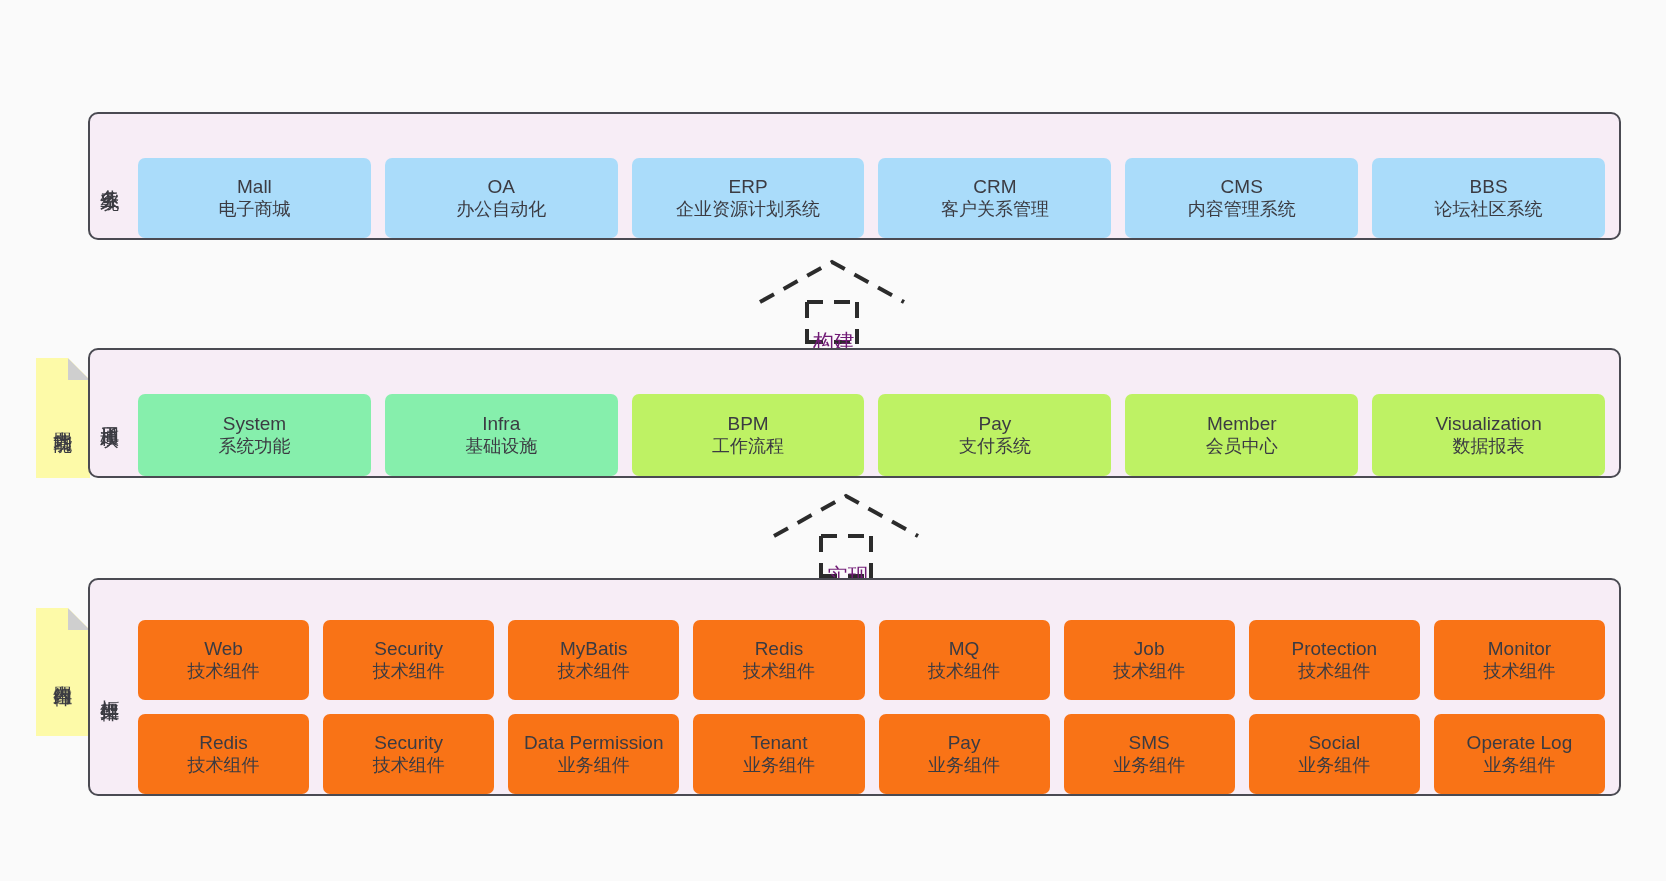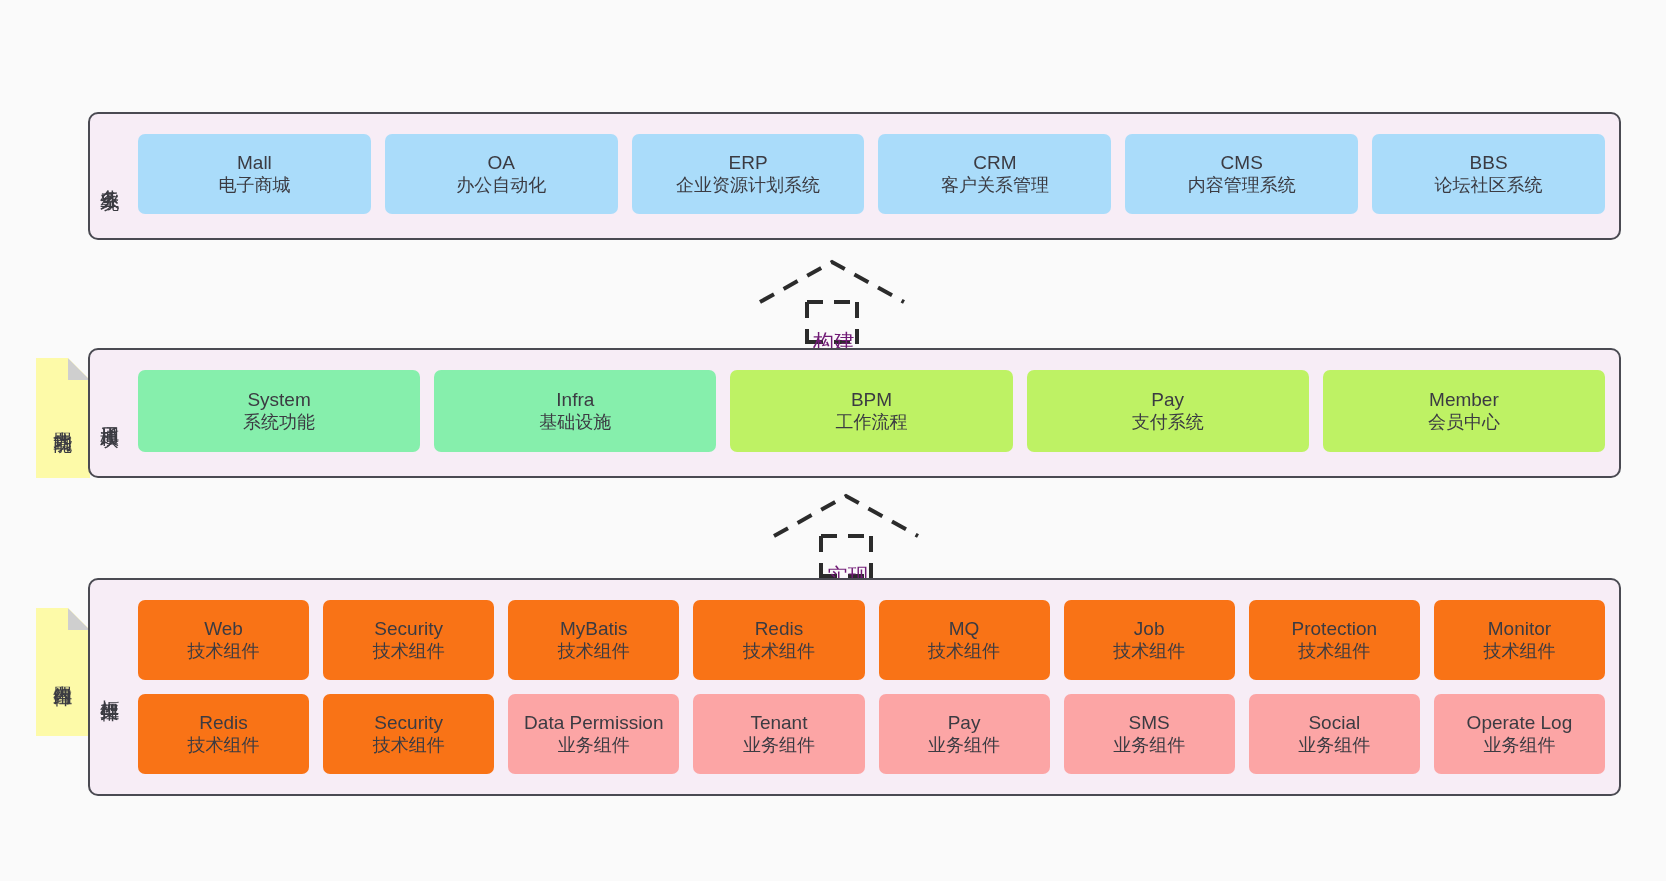--- a/index.html
+++ b/index.html
@@ -45,21 +45,21 @@
     text-orientation: upright;
     color: #3b3b42;
     padding: 4px 0;
     box-sizing: border-box;
   }
 
   .layer-body {
     flex: 1 1 auto;
     display: flex;
     flex-direction: column;
-    justify-content: flex-start;
+    justify-content: flex-end;
     gap: 14px;
     padding: 0 14px 0 8px;
     box-sizing: border-box;
     margin-top: 20px;
   }
 
   .row {
     display: flex;
     gap: 14px;
   }
@@ -81,21 +81,21 @@
   .cell .t2 { font-size: 18px; }
 
   .h-top .cell { height: 80px; }
   .h-mid .cell { height: 82px; }
   .h-bot .cell { height: 80px; }
 
   .c-blue        { background: #aadcfa; }
   .c-red         { background: #86efac; }
   .c-pink        { background: #bef264; }
   .c-green       { background: #f97316; }
-  .c-greenlight  { background: #fca5a5; }
+  .c-greenlight  { background: #f97316; }
 
   
   .note {
     position: absolute;
     background: #fdfaa8;
     box-sizing: border-box;
     display: flex;
     align-items: center;
     justify-content: center;
     font-size: 19px;
@@ -204,20 +204,24 @@
           <span class="t2">工作流程</span>
         </div>
         <div class="cell c-pink">
           <span class="t1">Pay</span>
           <span class="t2">支付系统</span>
         </div>
         <div class="cell c-pink">
           <span class="t1">Member</span>
           <span class="t2">会员中心</span>
         </div>
+        <div class="cell c-pink">
+          <span class="t1">Visualization</span>
+          <span class="t2">数据报表</span>
+        </div>
 
       </div>
     </div>
   </div>
 
   <div class="connector" style="left:766px; top:492px; width:160px; height:86px;">
     <svg width="160" height="86" viewBox="0 0 160 86">
       <path d="M8 44 L80 4 L152 44" fill="none" stroke="#2b2b2b" stroke-width="4" stroke-dasharray="16,11" stroke-linecap="butt"></path>
       <path d="M55 44 L55 86" fill="none" stroke="#2b2b2b" stroke-width="4" stroke-dasharray="16,11"></path>
       <path d="M105 44 L105 86" fill="none" stroke="#2b2b2b" stroke-width="4" stroke-dasharray="16,11"></path>

